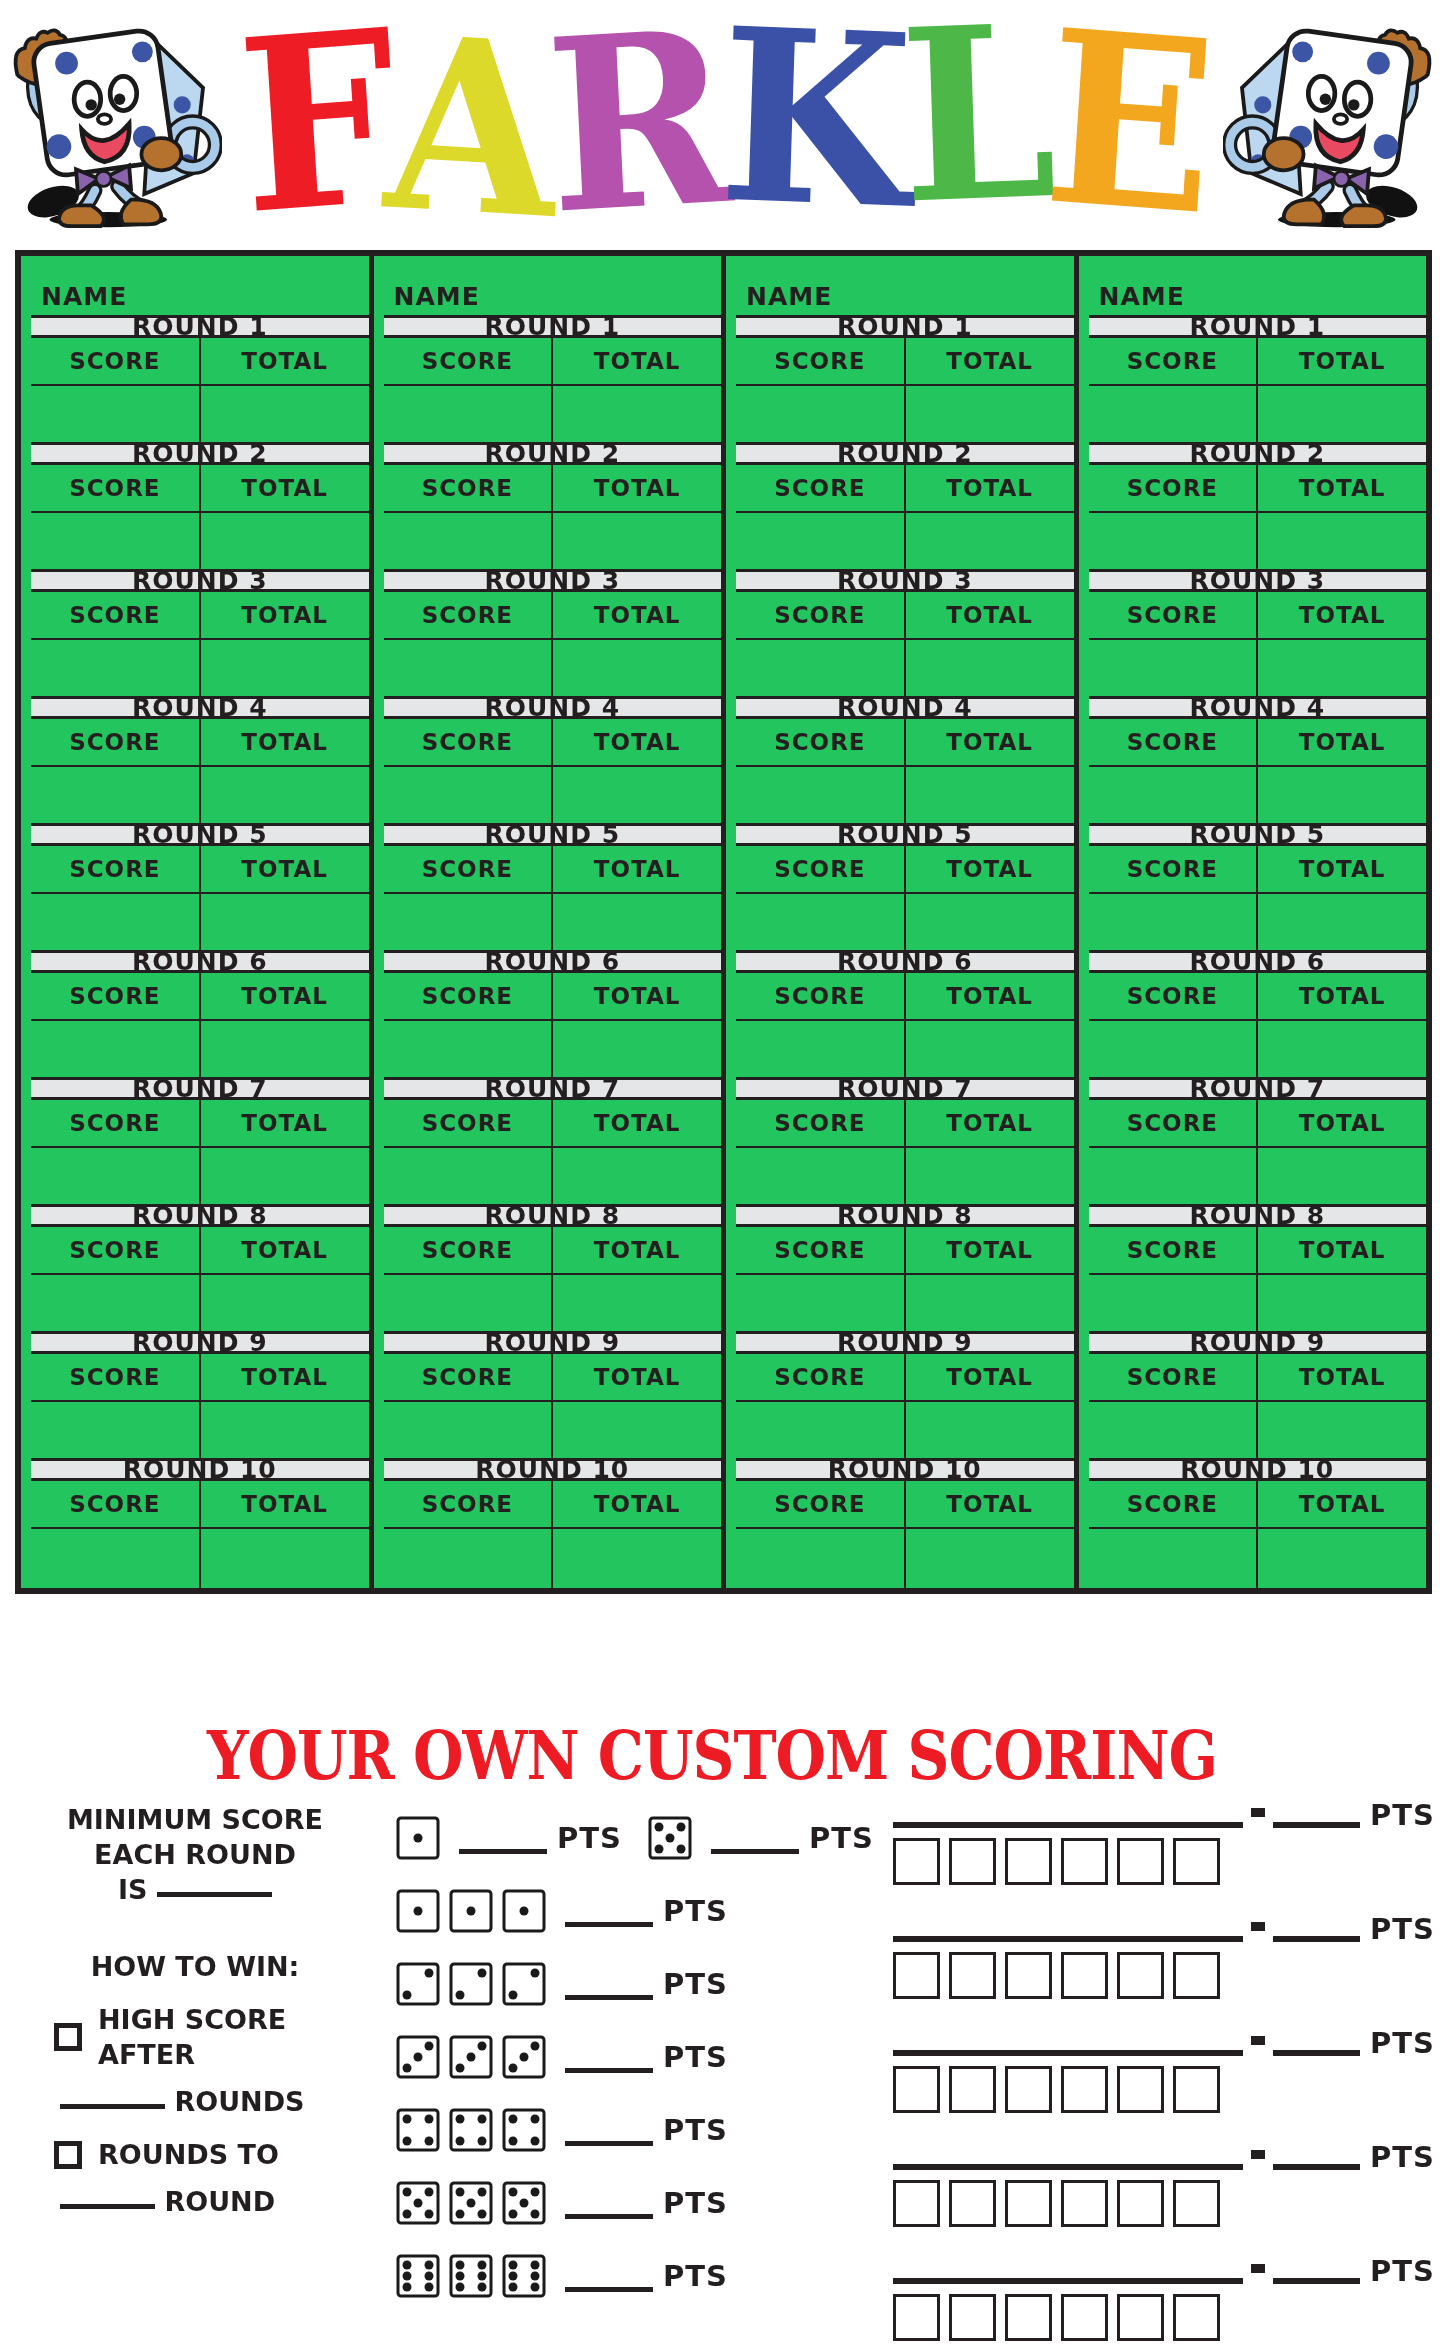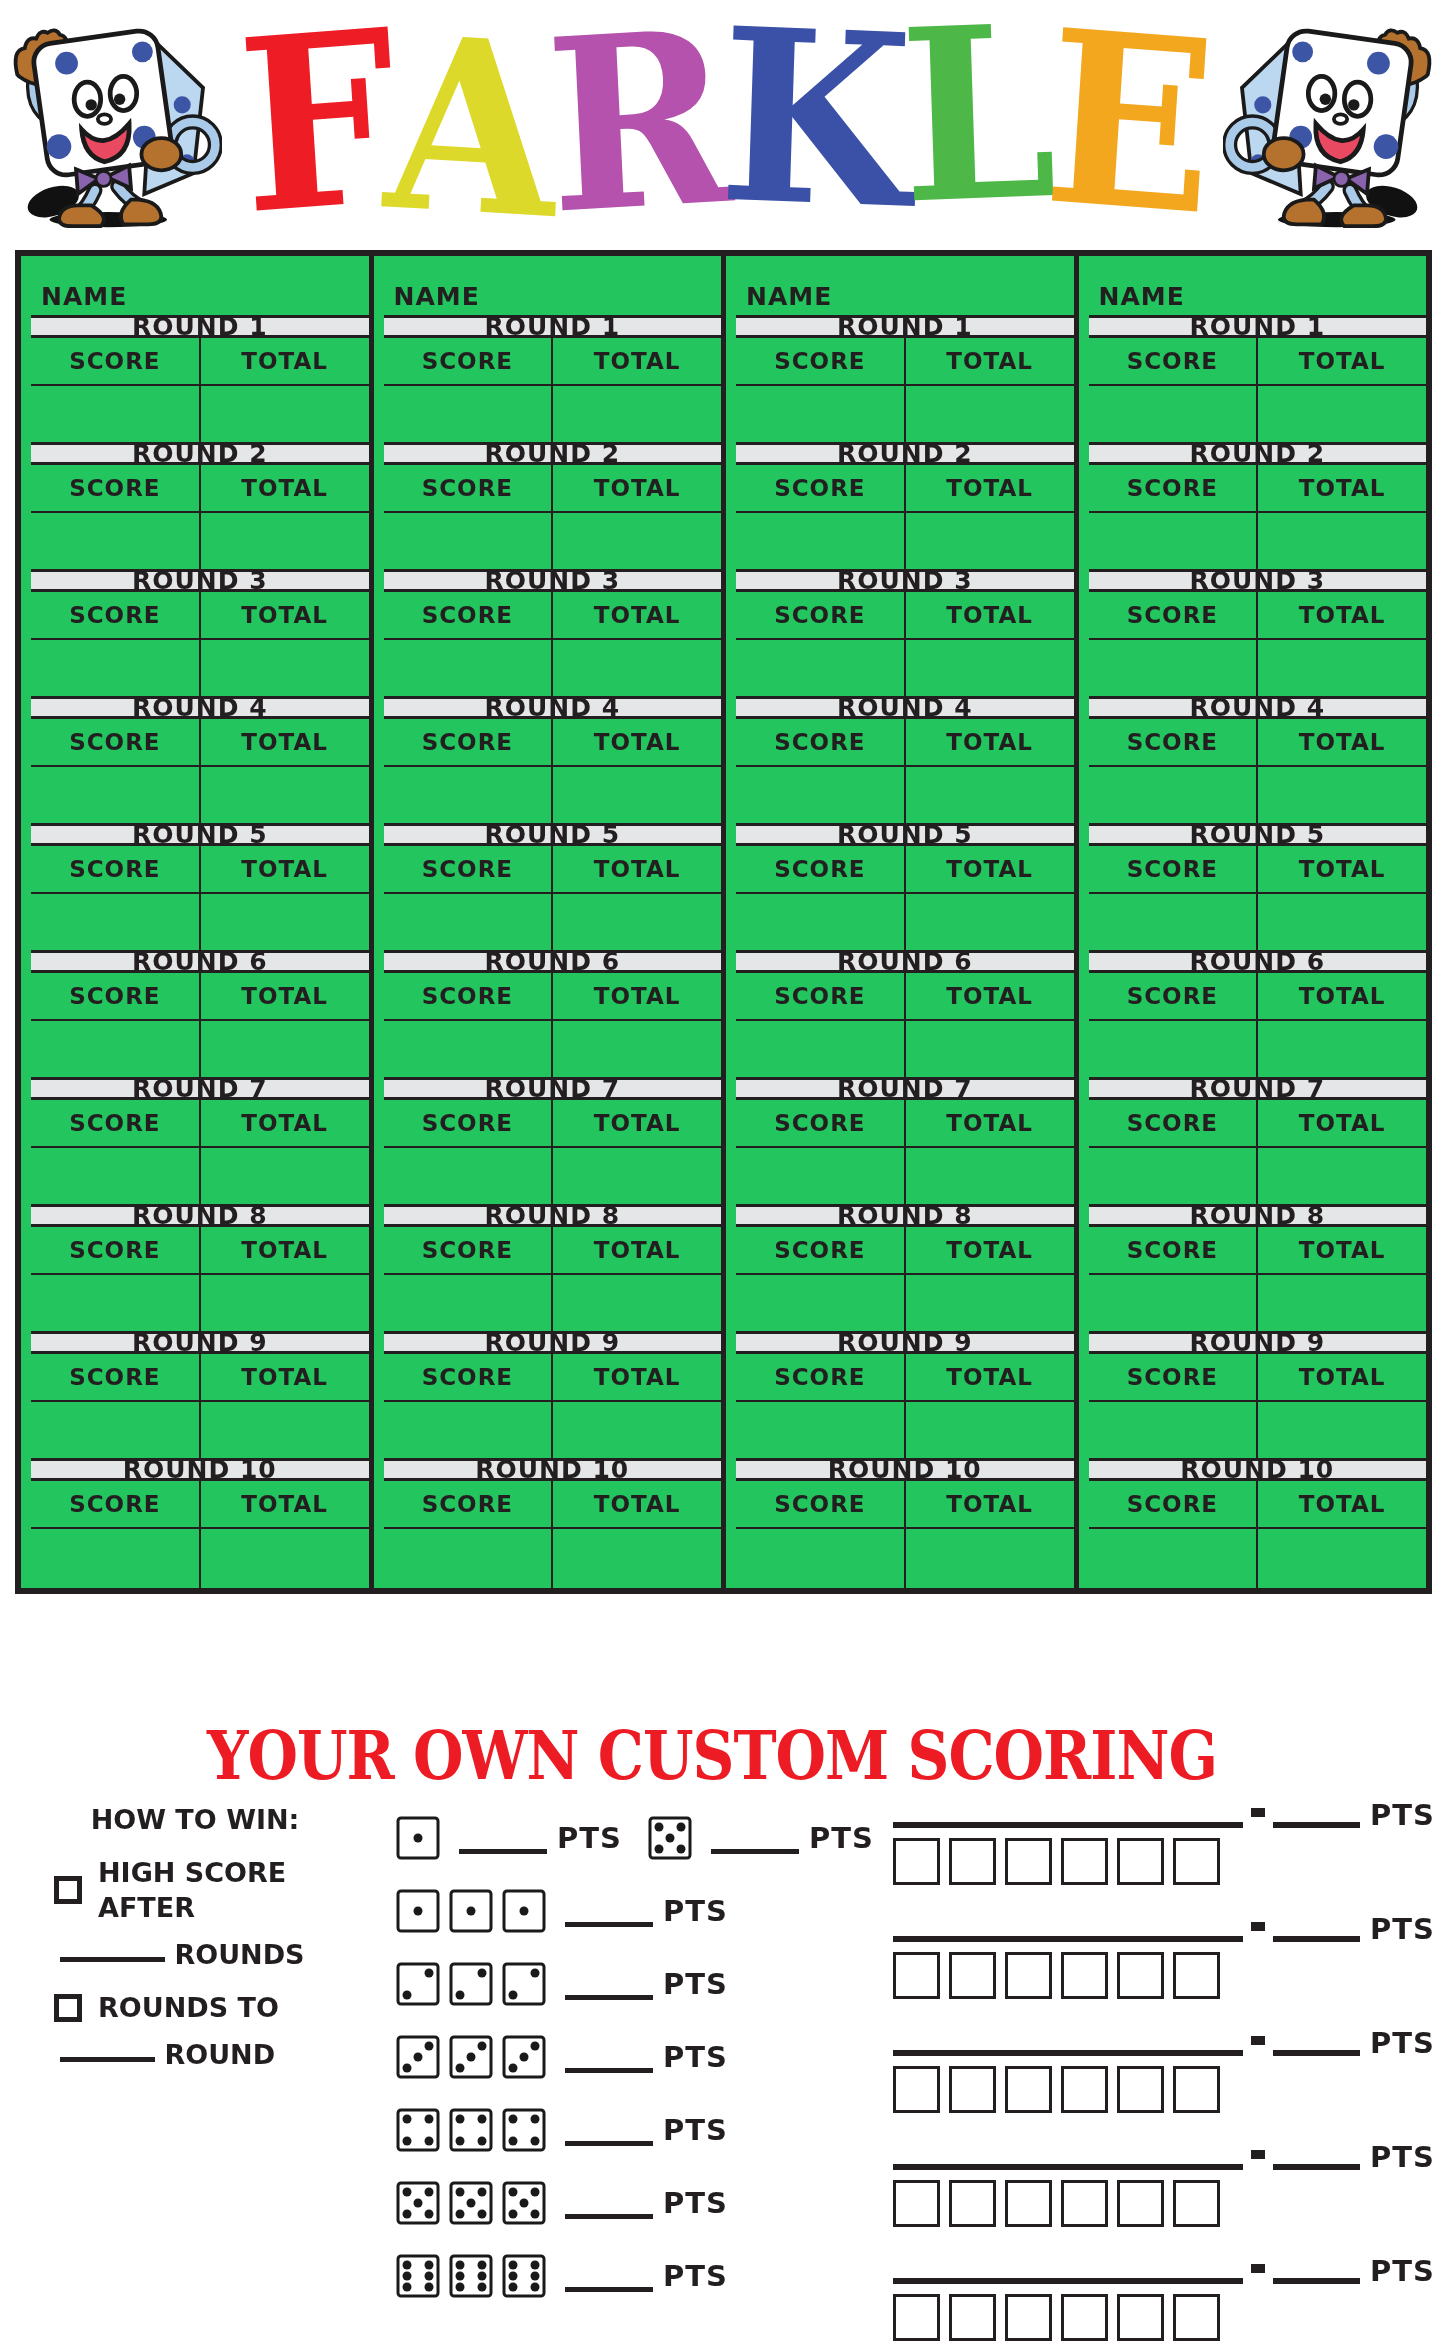--- a/index.html
+++ b/index.html
@@ -545,20 +545,28 @@
       <div class="entry-row last" data-interactable="false">
         <div class="entry-cell score" data-interactable="true"></div>
         <div class="entry-cell" data-interactable="true"></div>
       </div>
     </div>
   </div>
 
 <div class="custom-title" data-interactable="false">YOUR OWN CUSTOM SCORING</div>
 
 <div class="left-panel" data-interactable="false">
+  <div class="lp-block" data-interactable="false">
+    <div data-interactable="false">MINIMUM SCORE</div>
+    <div data-interactable="false">EACH ROUND</div>
+    <div data-interactable="false">
+      <span data-interactable="false">IS</span>
+      <span class="blank w115" data-interactable="true"></span>
+    </div>
+  </div>
   <div class="lp-htw" data-interactable="false">HOW TO WIN:</div>
   <div class="option" data-interactable="false">
     <span class="checkbox" data-interactable="true"></span>
     <span data-interactable="false">HIGH SCORE AFTER</span>
   </div>
   <div class="option-line2" data-interactable="false">
     <span class="blank w105" data-interactable="true"></span>
     <span data-interactable="false">ROUNDS</span>
   </div>
   <div class="option" data-interactable="false">

